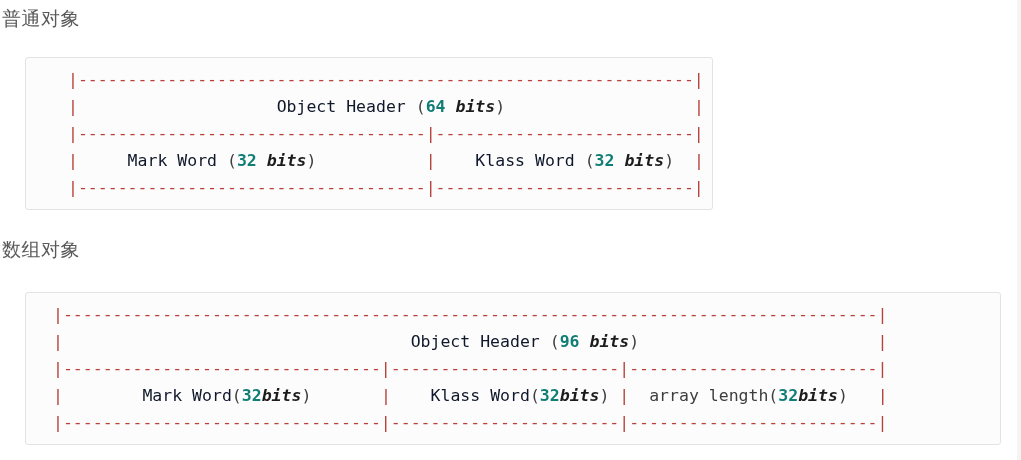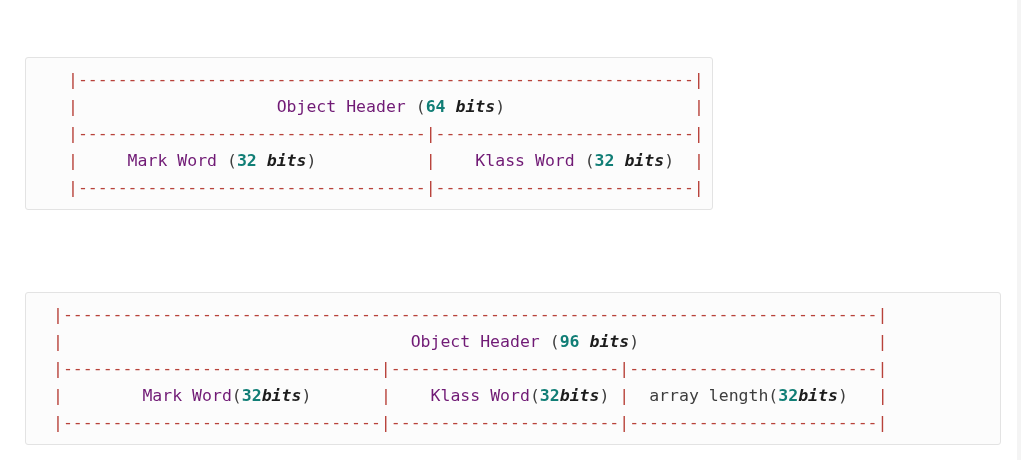--- a/index.html
+++ b/index.html
@@ -42,47 +42,49 @@
     margin: 0;
     font-family: "DejaVu Sans Mono", "Liberation Mono", monospace;
     font-size: 16.5px;
     line-height: 27px;
     white-space: pre;
     color: #3d3d3d;
   }
   #codebox-1 pre { padding: 8px 0 0 42px; }
   #codebox-2 pre { padding: 8px 0 0 27px; }
   .tok-r { color: #b8423a; }           
-  .tok-g { color: #701a75; }           
+  .tok-g { color: #0f172a; }           
   .tok-n { color: #117e76; font-weight: bold; }           
   .tok-d { color: #3d3d3d; }           
   .tok-b { color: #1c1c1c; font-weight: bold; font-style: italic; } 
   .scrollbar {
     position: absolute;
     right: 0;
     top: 0;
     width: 4px;
     height: 460px;
     background: #f4f4f4;
   }
 </style>
 </head>
 <body>
 
 <div class="page">
 
+  <h4 class="section-heading" id="heading-1">普通对象</h4>
 
   <div class="codebox" id="codebox-1">
     <pre><span class="tok-r">|</span><span class="tok-r">--------------------------------------------------------------</span><span class="tok-r">|</span>
 <span class="tok-r">|</span>                    <span class="tok-g">Object Header</span><span class="tok-d"> (</span><span class="tok-n">64</span><span class="tok-d"> </span><span class="tok-b">bits</span><span class="tok-d">)</span>                   <span class="tok-r">|</span>
 <span class="tok-r">|</span><span class="tok-r">-----------------------------------</span><span class="tok-r">|</span><span class="tok-r">--------------------------</span><span class="tok-r">|</span>
 <span class="tok-r">|</span>     <span class="tok-g">Mark Word</span><span class="tok-d"> (</span><span class="tok-n">32</span><span class="tok-d"> </span><span class="tok-b">bits</span><span class="tok-d">)</span>           <span class="tok-r">|</span>    <span class="tok-g">Klass Word</span><span class="tok-d"> (</span><span class="tok-n">32</span><span class="tok-d"> </span><span class="tok-b">bits</span><span class="tok-d">)</span>  <span class="tok-r">|</span>
 <span class="tok-r">|</span><span class="tok-r">-----------------------------------</span><span class="tok-r">|</span><span class="tok-r">--------------------------</span><span class="tok-r">|</span></pre>
   </div>
 
+  <h4 class="section-heading" id="heading-2">数组对象</h4>
 
   <div class="codebox" id="codebox-2">
     <pre><span class="tok-r">|</span><span class="tok-r">----------------------------------------------------------------------------------</span><span class="tok-r">|</span>
 <span class="tok-r">|</span>                                   <span class="tok-g">Object Header</span><span class="tok-d"> (</span><span class="tok-n">96</span><span class="tok-d"> </span><span class="tok-b">bits</span><span class="tok-d">)</span>                        <span class="tok-r">|</span>
 <span class="tok-r">|</span><span class="tok-r">--------------------------------</span><span class="tok-r">|</span><span class="tok-r">-----------------------</span><span class="tok-r">|</span><span class="tok-r">-------------------------</span><span class="tok-r">|</span>
 <span class="tok-r">|</span>        <span class="tok-g">Mark Word</span><span class="tok-d">(</span><span class="tok-n">32</span><span class="tok-b">bits</span><span class="tok-d">)</span>       <span class="tok-r">|</span>    <span class="tok-g">Klass Word</span><span class="tok-d">(</span><span class="tok-n">32</span><span class="tok-b">bits</span><span class="tok-d">)</span> <span class="tok-r">|</span>  <span class="tok-d">array length(</span><span class="tok-n">32</span><span class="tok-b">bits</span><span class="tok-d">)</span>   <span class="tok-r">|</span>
 <span class="tok-r">|</span><span class="tok-r">--------------------------------</span><span class="tok-r">|</span><span class="tok-r">-----------------------</span><span class="tok-r">|</span><span class="tok-r">-------------------------</span><span class="tok-r">|</span></pre>
   </div>
 
   <div class="scrollbar"></div>

